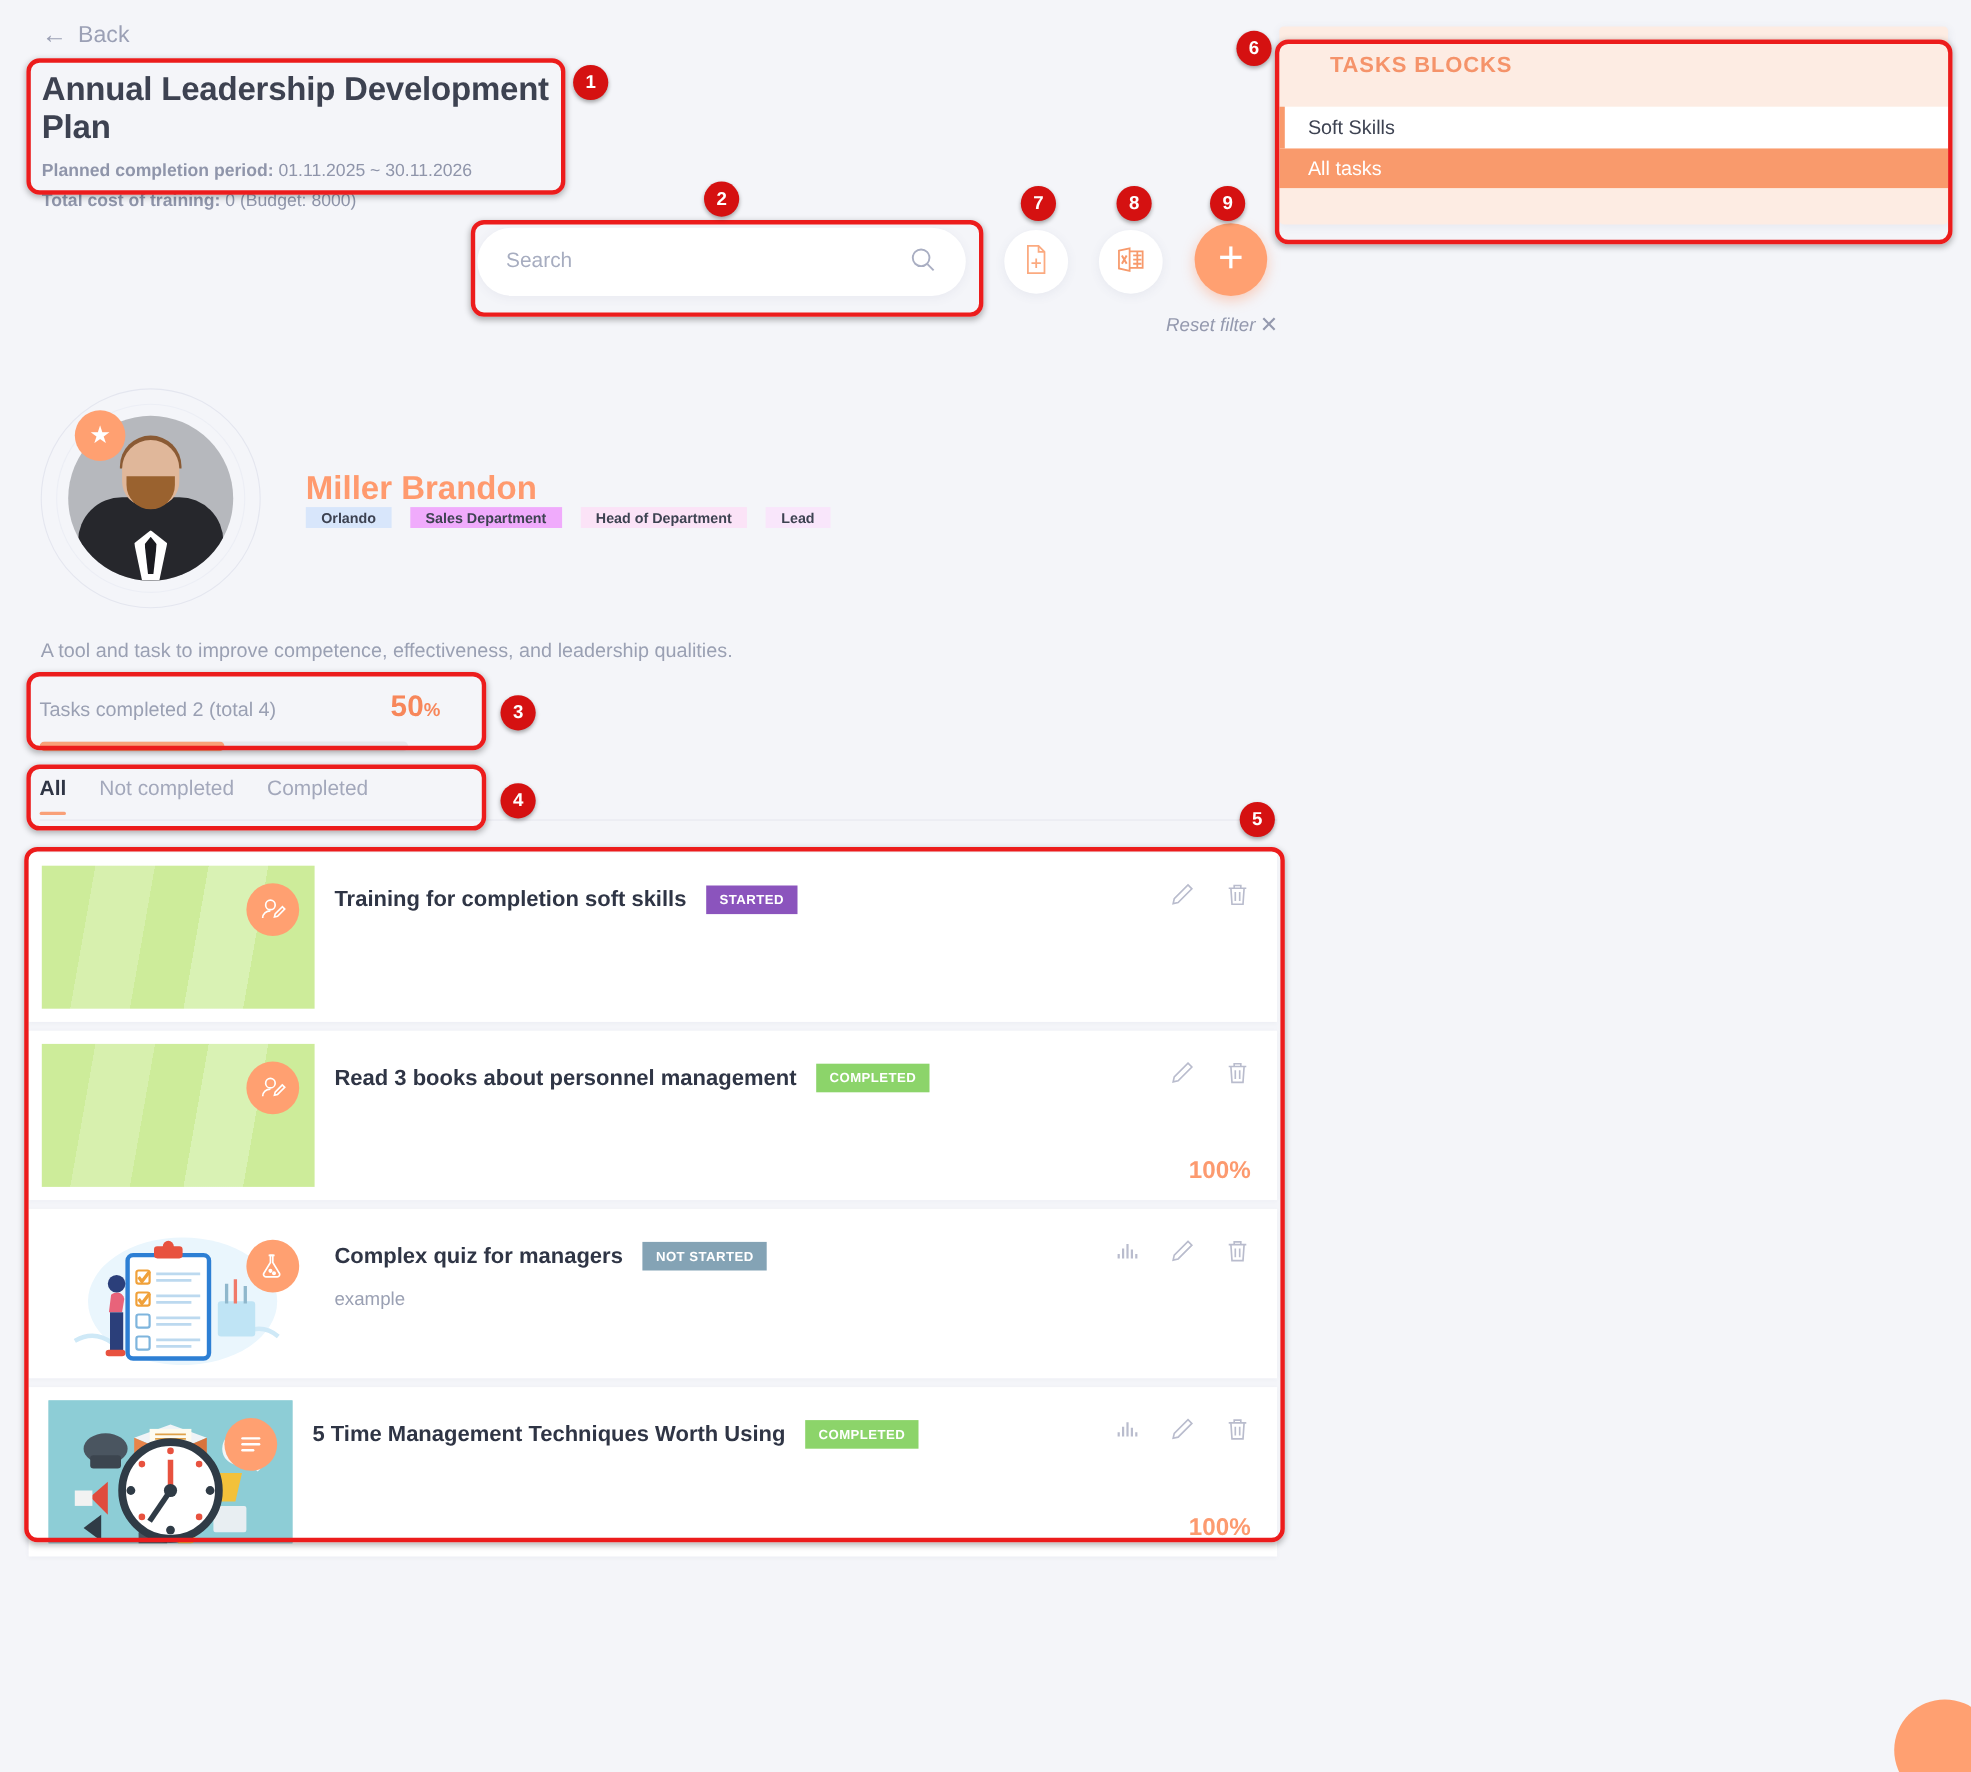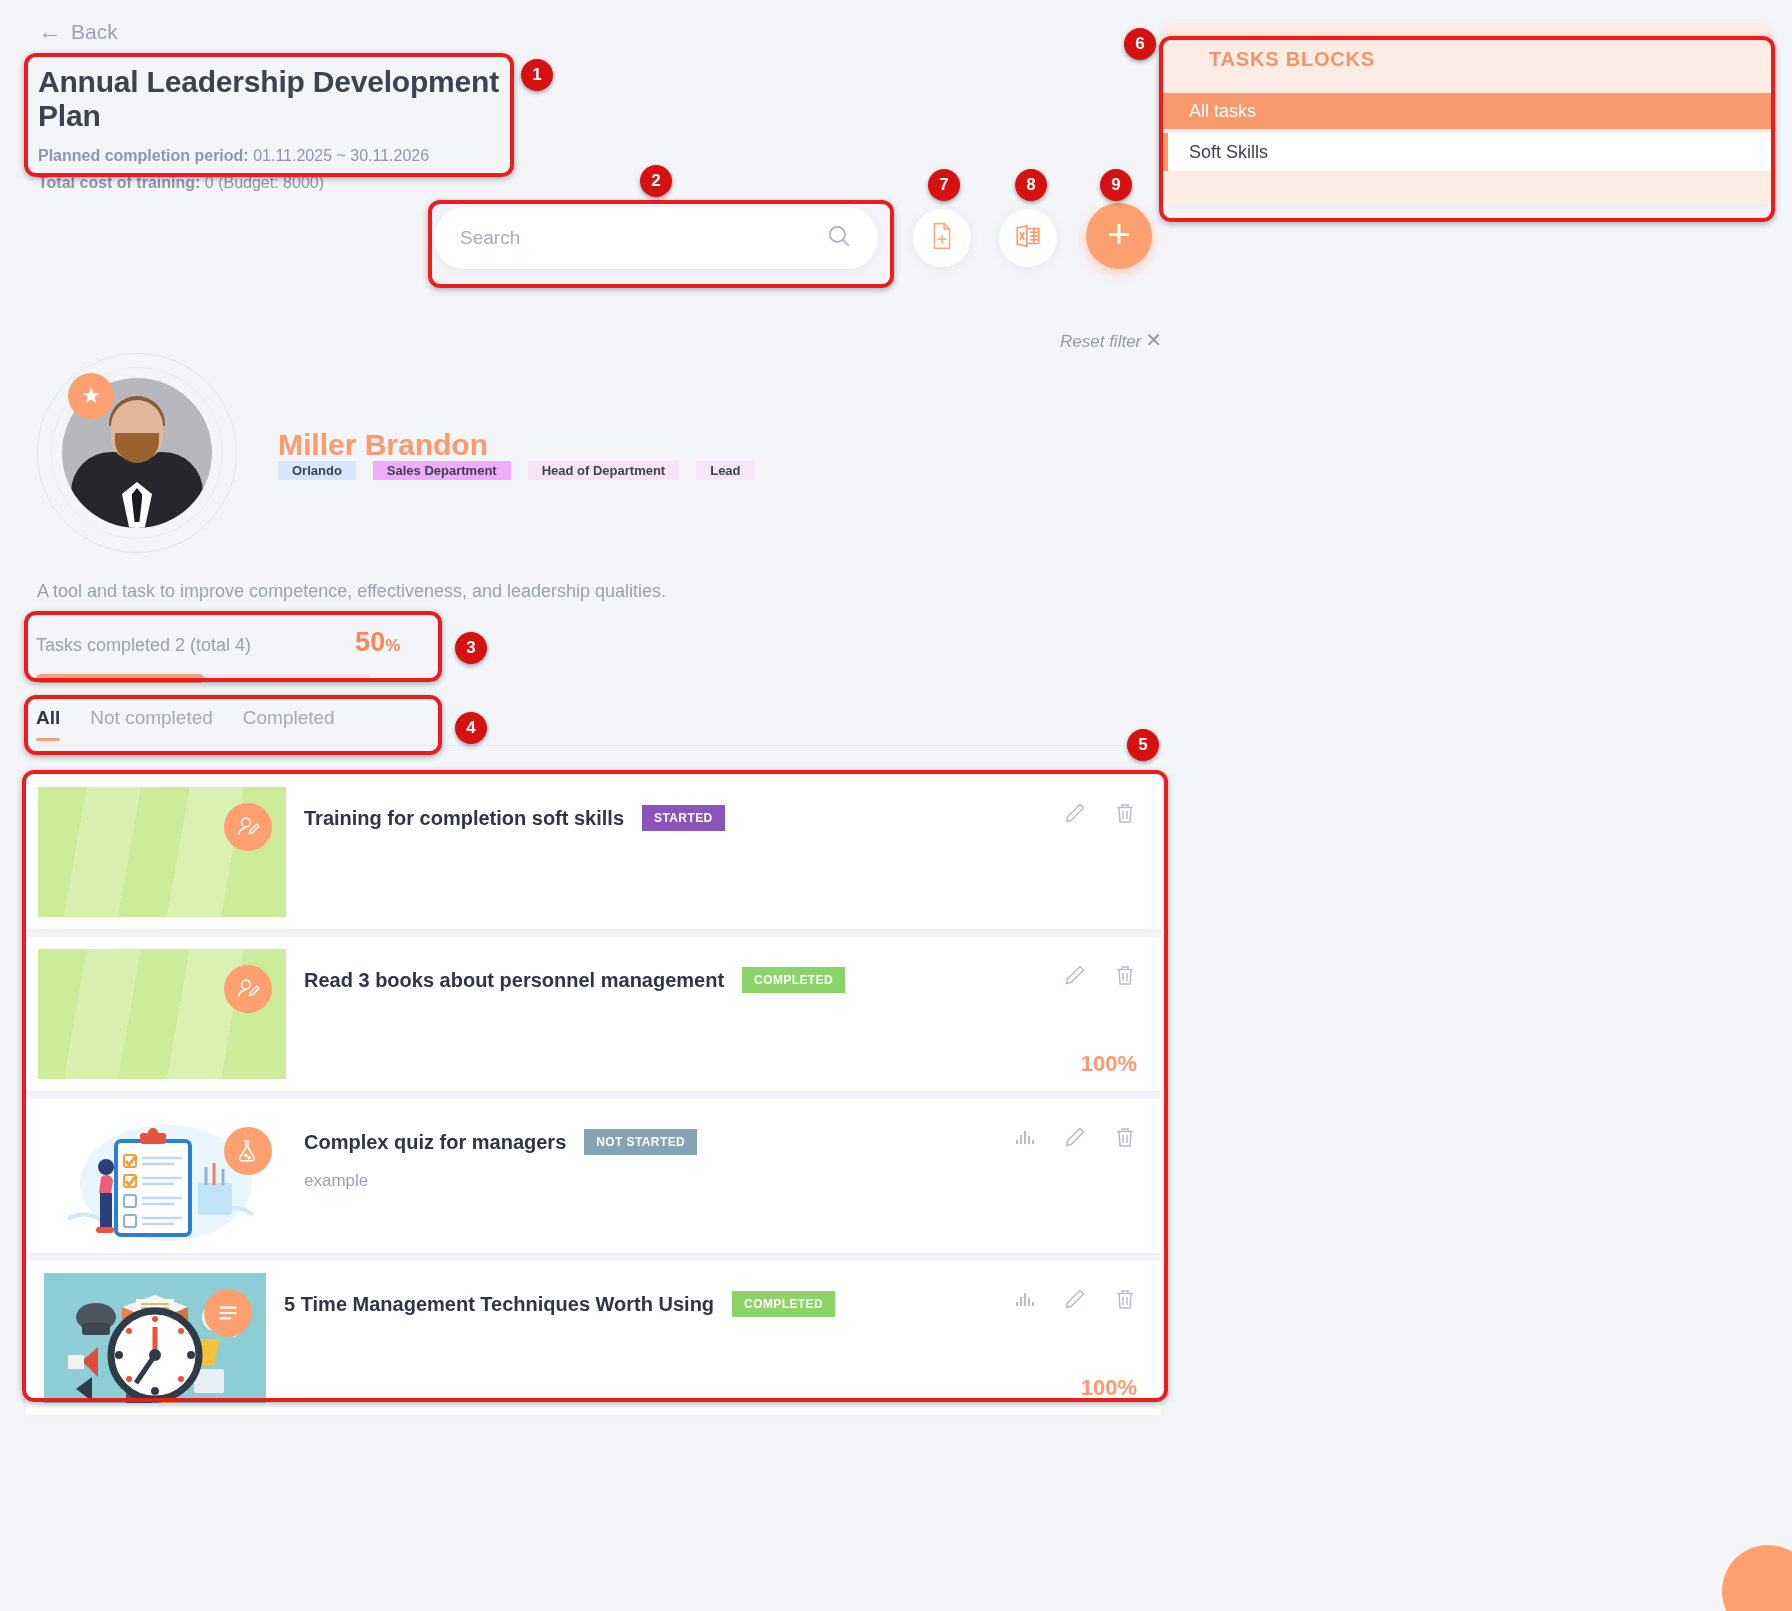--- a/index.html
+++ b/index.html
@@ -89,21 +89,21 @@
     display: flex; align-items: center; justify-content: center;
     box-shadow: 0 4px 12px rgba(255,140,90,.4);
     cursor: pointer;
   }
   .fab .plus { color: #fff; font-size: 40px; font-weight: 300; line-height: 1; margin-top: -4px; }
 
   .reset-filter {
     position: absolute; left: 1060px; top: 283px;
     font-size: 17px; color: #9499ae;
     font-style: italic;
-    display: flex; align-items: flex-end; gap: 4px; margin-top: 45px;
+    display: flex; align-items: center; gap: 4px;
   }
   .reset-filter .x { font-style: normal; font-size: 20px; color: #9499ae; }
 
   
   .tb-panel {
     position: absolute; left: 1163px; top: 24px;
     width: 608px; height: 180px;
     background: #fdece3;
     border-radius: 4px;
     overflow: hidden;
@@ -358,25 +358,25 @@
   <div class="fab">
     <span class="plus">+</span>
   </div>
   <div class="reset-filter">
     <span>Reset filter</span>
     <span class="x">✕</span>
   </div>
 
   <div class="tb-panel">
     <div class="tb-header">TASKS BLOCKS</div>
+    <div class="tb-item plain">
+      <span>Soft Skills</span>
+    </div>
     <div class="tb-item active">
       <span>All tasks</span>
-    </div>
-    <div class="tb-item plain">
-      <span>Soft Skills</span>
     </div>
   </div>
 
   <div class="avatar-ring">
     <div class="avatar-ring2">
       <div class="avatar">
         <div class="body"></div>
           <div class="hair"></div>
           <div class="head"></div>
         <div class="beard"></div>

